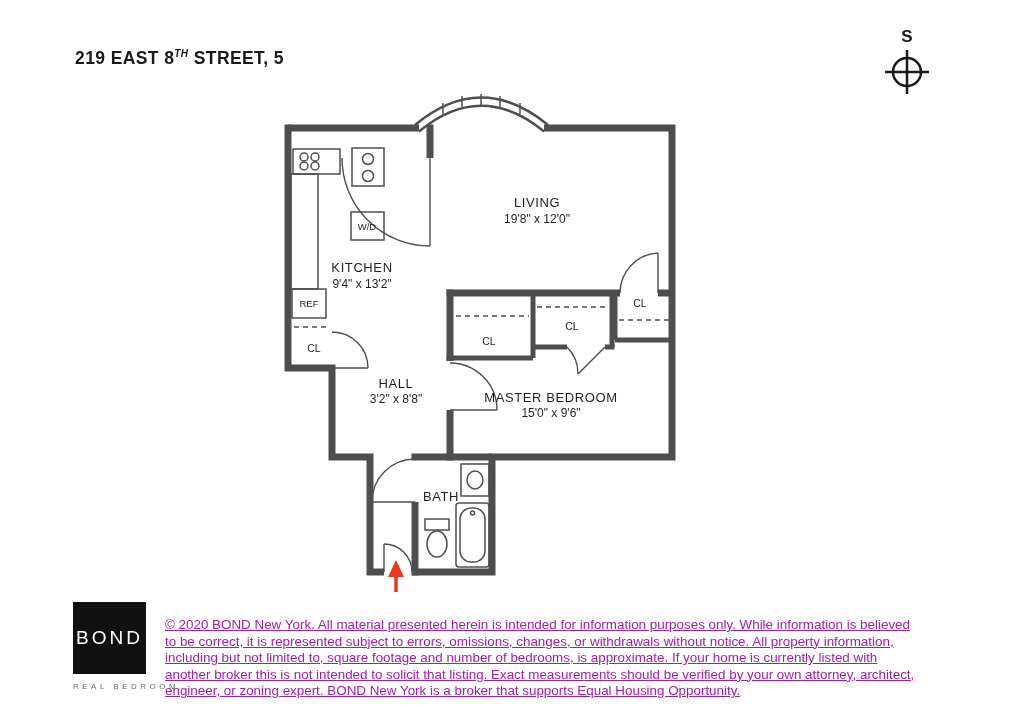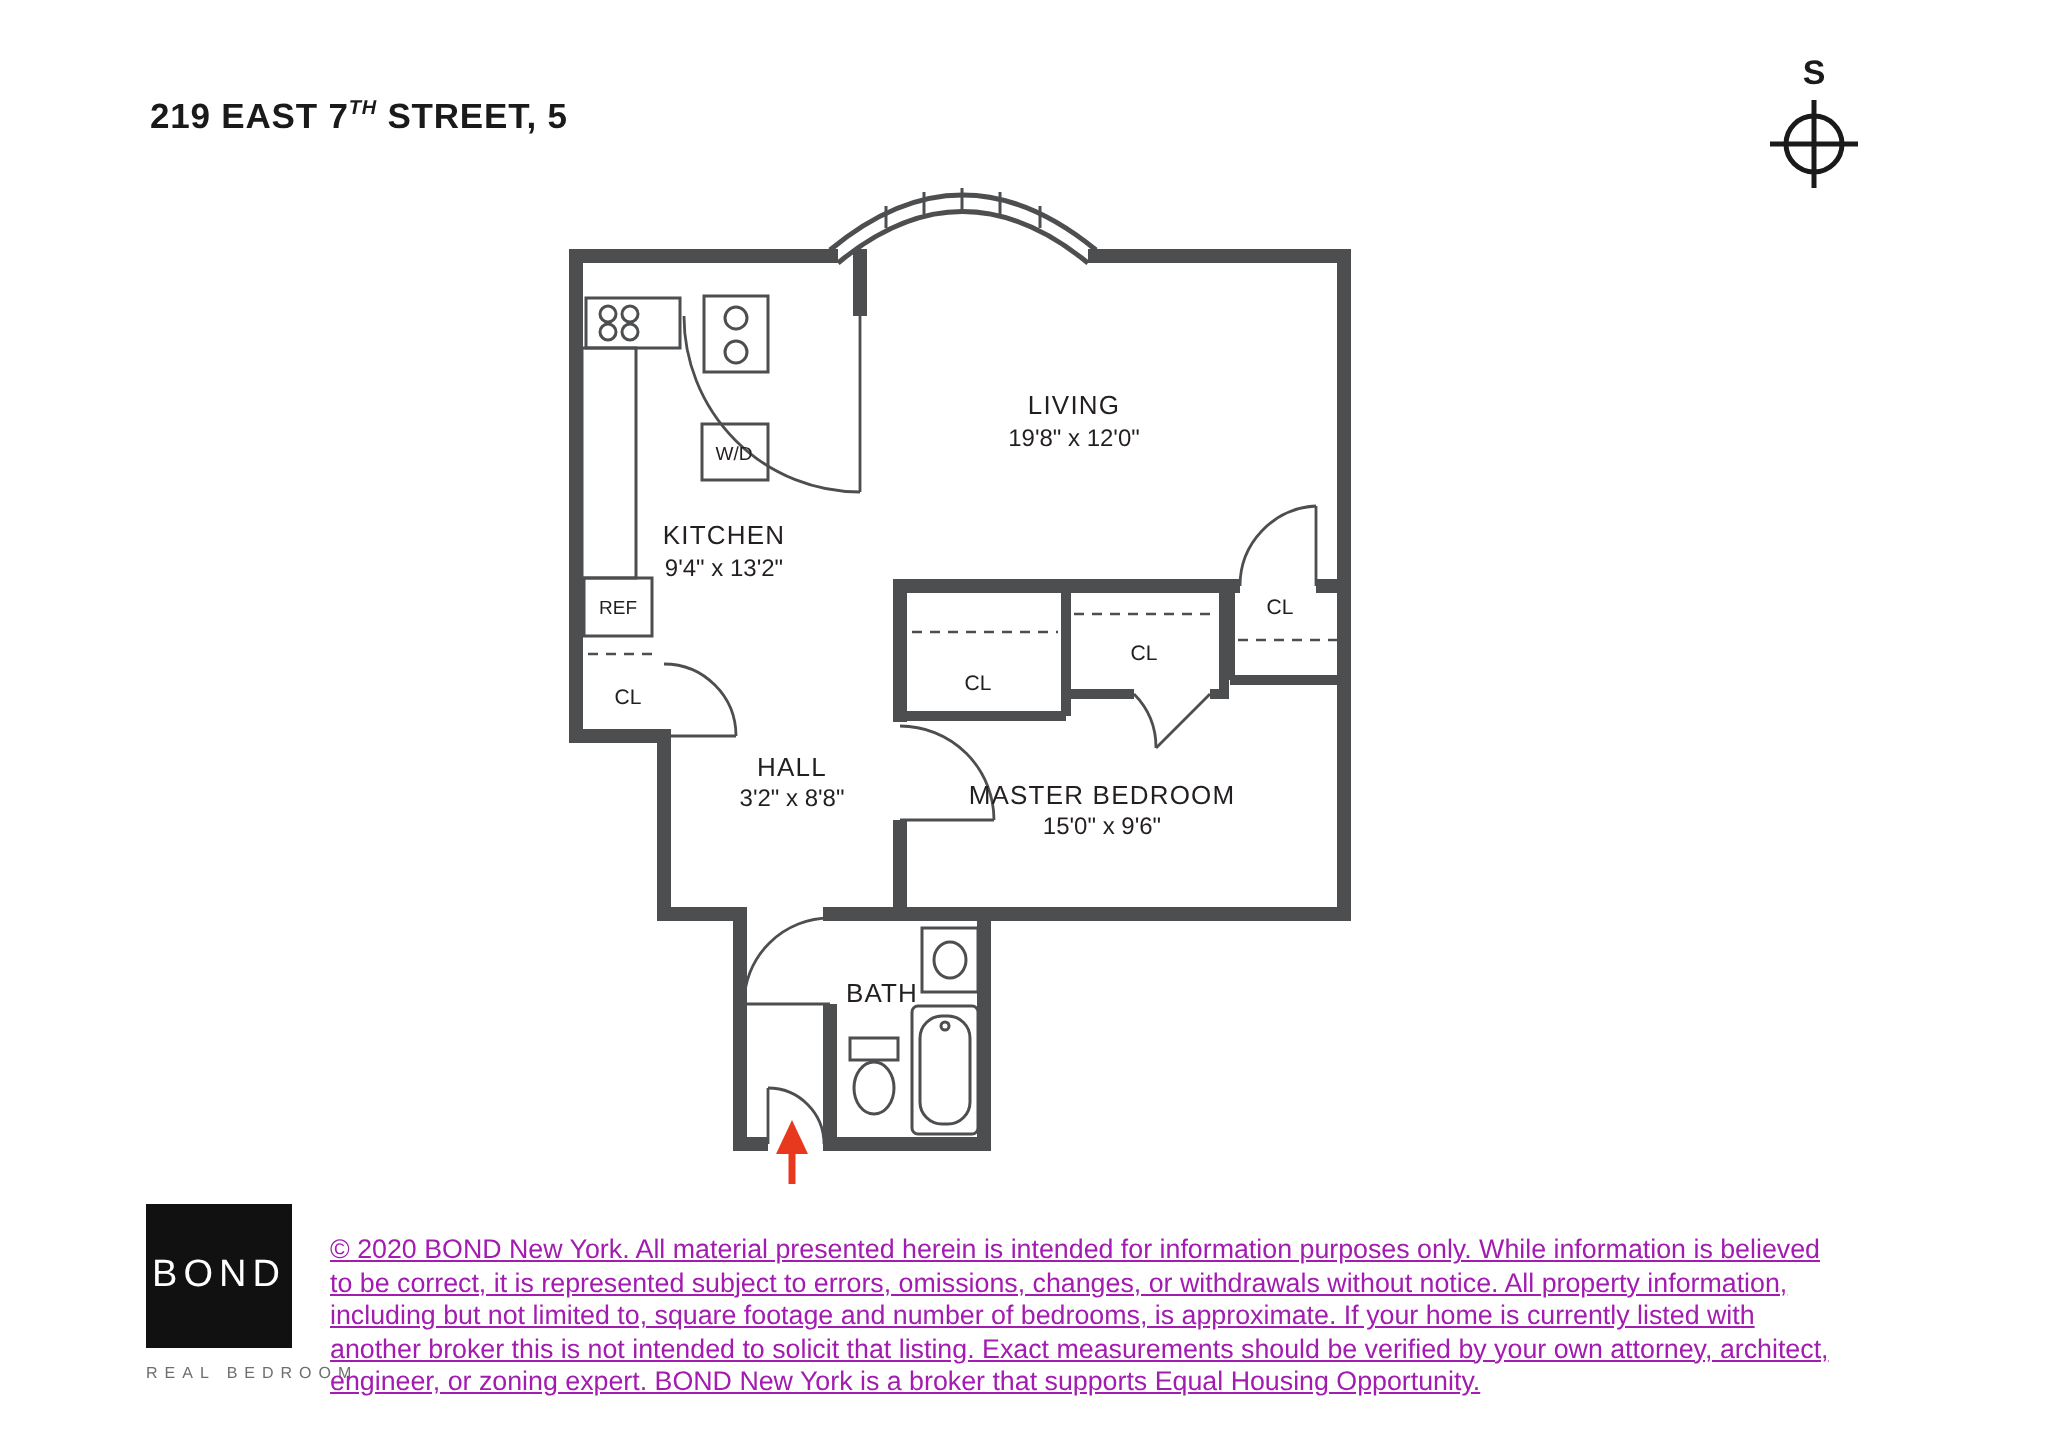--- a/index.html
+++ b/index.html
@@ -29,21 +29,21 @@
     font-size:8px;letter-spacing:3.5px;color:#6d6e71;white-space:nowrap;
   }
   .disclaimer{
     position:absolute;left:92px;top:2px;width:758px;
     font-size:13.4px;line-height:16.4px;color:#a21caf;text-decoration:underline;
   }
 </style>
 </head>
 <body>
 
-<h1 class="page-title"><span>219 EAST 7</span><sup>TH</sup><span> STREET, 5</span></h1>
+<h1 class="page-title"><span>219 EAST 8</span><sup>TH</sup><span> STREET, 5</span></h1>
 
 <svg class="plan-svg" width="1024" height="724" viewBox="0 0 1024 724">
 
   <g stroke="#4d4e50" stroke-width="7" fill="none" stroke-linejoin="miter">
     <path d="M 288 128 H 419"></path>
     <path d="M 544 128 H 672 V 457 H 492 V 572 H 412"></path>
     <path d="M 384 572 H 370 V 457 H 332 V 368 H 288 V 124.5"></path>
     <path d="M 430 124.5 V 158"></path>
     <path d="M 450 289.5 V 361"></path>
     <path d="M 450 410 V 460.5"></path>

